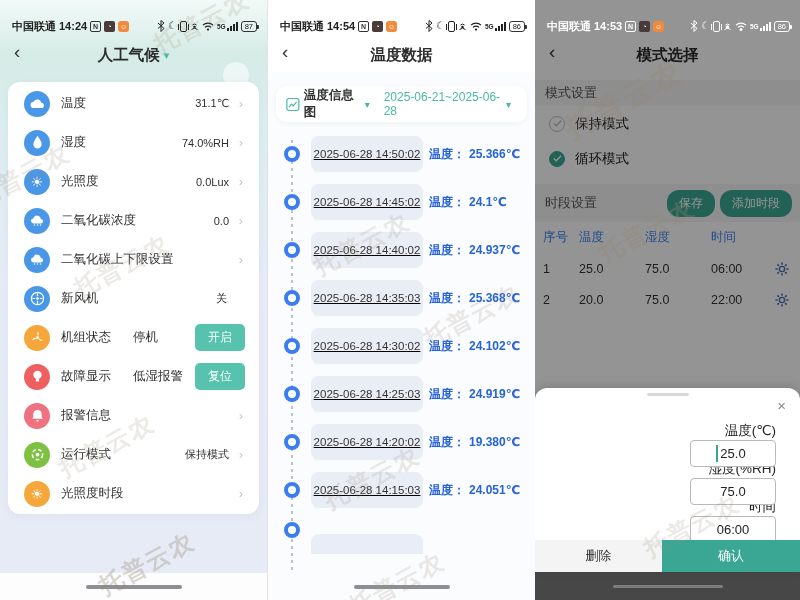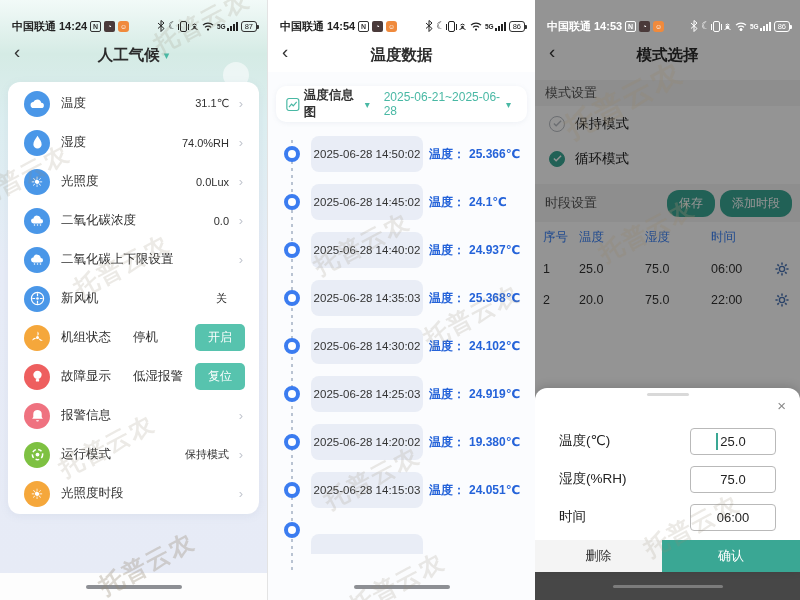--- a/index.html
+++ b/index.html
@@ -68,21 +68,21 @@
   .filtercard { position:absolute; left:8px; right:8px; top:86px; height:36px; background:#fff; border-radius:10px; box-shadow:0 1px 5px rgba(120,140,170,.10); display:flex; align-items:center; padding:0 10px; }
   .filtercard .ficon { width:15px; height:15px; margin-right:4px; }
   .filtercard .flabel { font-size:12.5px; font-weight:bold; color:#333; }
   .filtercard .fcaret { color:#49b8a4; font-size:10px; margin:0 6px 0 4px; }
   .filtercard .frange { font-size:12px; color:#49b8a4; margin-left:8px; }
   .timeline { position:absolute; left:0; right:0; top:130px; bottom:30px; overflow:hidden; }
   .tl-line { position:absolute; left:23px; top:10px; bottom:0; width:2px;
              background:repeating-linear-gradient(180deg,#b9c3d2 0 3px,transparent 3px 7px); }
   .titem { position:relative; height:48px; }
   .tdot { position:absolute; left:16px; top:16px; width:16px; height:16px; border-radius:50%; background:#fff; border:4px solid #3b7cf0; }
-  .tpill { position:absolute; left:43px; top:6px; width:112px; height:36px; background:#e9edf6; border-radius:8px; display:flex; align-items:center; justify-content:center; }
+  .tpill { position:absolute; left:43px; top:6px; width:112px; height:36px; background:#e9edf6; border-radius:8px; display:flex; align-items:center; justify-content:center;text-decoration:underline; }
   .tdate { font-size:11.5px; color:#333; white-space:nowrap; }
   .ttemp { position:absolute; left:161px; top:0; height:48px; display:flex; align-items:center; gap:4px; font-size:12px; font-weight:bold; color:#2563d9; white-space:nowrap; }
   .tpartial { position:absolute; left:43px; width:112px; height:20px; background:#e9edf6; border-radius:8px 8px 0 0; }
 
   
   .r-base { position:absolute; inset:0; background:#fff; }
   .r-section-h { height:26px; background:#f4f4f4; display:flex; align-items:center; padding:0 10px; font-size:13px; color:#555; }
   .r-radio-row { height:35px; display:flex; align-items:center; padding:0 14px; gap:10px; background:#fff; }
   .r-radio-row .rlabel { font-size:13.5px; color:#222; }
   .r-band { height:38px; background:#f4f4f4; display:flex; align-items:center; padding:0 8px 0 10px; font-size:13px; color:#555; }
@@ -97,21 +97,21 @@
   .r-status { position:relative; z-index:6; }
   .r-navbg { background:#fff; }
   .r-sysbar { position:absolute; left:0; right:0; bottom:0; height:28px; background:#7b7b7b; }
   .r-sysbar .pill { position:absolute; left:50%; top:13px; transform:translateX(-50%); width:110px; height:3px; background:#d6d6d6; border-radius:2px; }
 
   
   .sheet { position:absolute; left:0; right:0; top:388px; height:184px; background:#fff; border-radius:12px 12px 0 0; z-index:10; box-shadow:0 -2px 10px rgba(0,0,0,.15); }
   .sheet .handle { position:absolute; left:50%; top:5px; transform:translateX(-50%); width:42px; height:3px; background:#d9d9d9; border-radius:2px; }
   .sheet .close { position:absolute; right:14px; top:10px; font-size:15px; color:#8a8a8a; cursor:pointer; line-height:1; }
   .sheet .fields { position:absolute; left:0; right:0; top:34px; }
-  .frow { display:flex; align-items:center; height:38px; padding:0 24px; }
+  .frow { display:flex; align-items:flex-end; height:38px; padding:0 24px;flex-direction:column; }
   .frow .flab { font-size:13.5px; color:#222; }
   .frow .fbox { margin-left:auto; position:relative; width:86px; }
   .frow input { width:86px; height:27px; border:1px solid #b9b9b9; border-radius:4px; text-align:center; font-size:13px; color:#222; font-family:inherit; background:#fff; }
   .frow .caret-bar { position:absolute; left:calc(50% - 17px); top:5px; width:1.5px; height:17px; background:#3aa794; }
   .sheet .btnrow { position:absolute; left:0; right:0; bottom:0; height:32px; display:flex; }
   .sheet .del { flex:0 0 48%; background:#f4f4f4; border:none; font-size:13px; color:#333; cursor:pointer; font-family:inherit; }
   .sheet .ok  { flex:1; background:#3aa794; border:none; font-size:13px; color:#fff; cursor:pointer; font-family:inherit; }
 
   
   .radio { width:16px; height:16px; border-radius:50%; border:1.5px solid #b9bdc4; display:flex; align-items:center; justify-content:center; }

